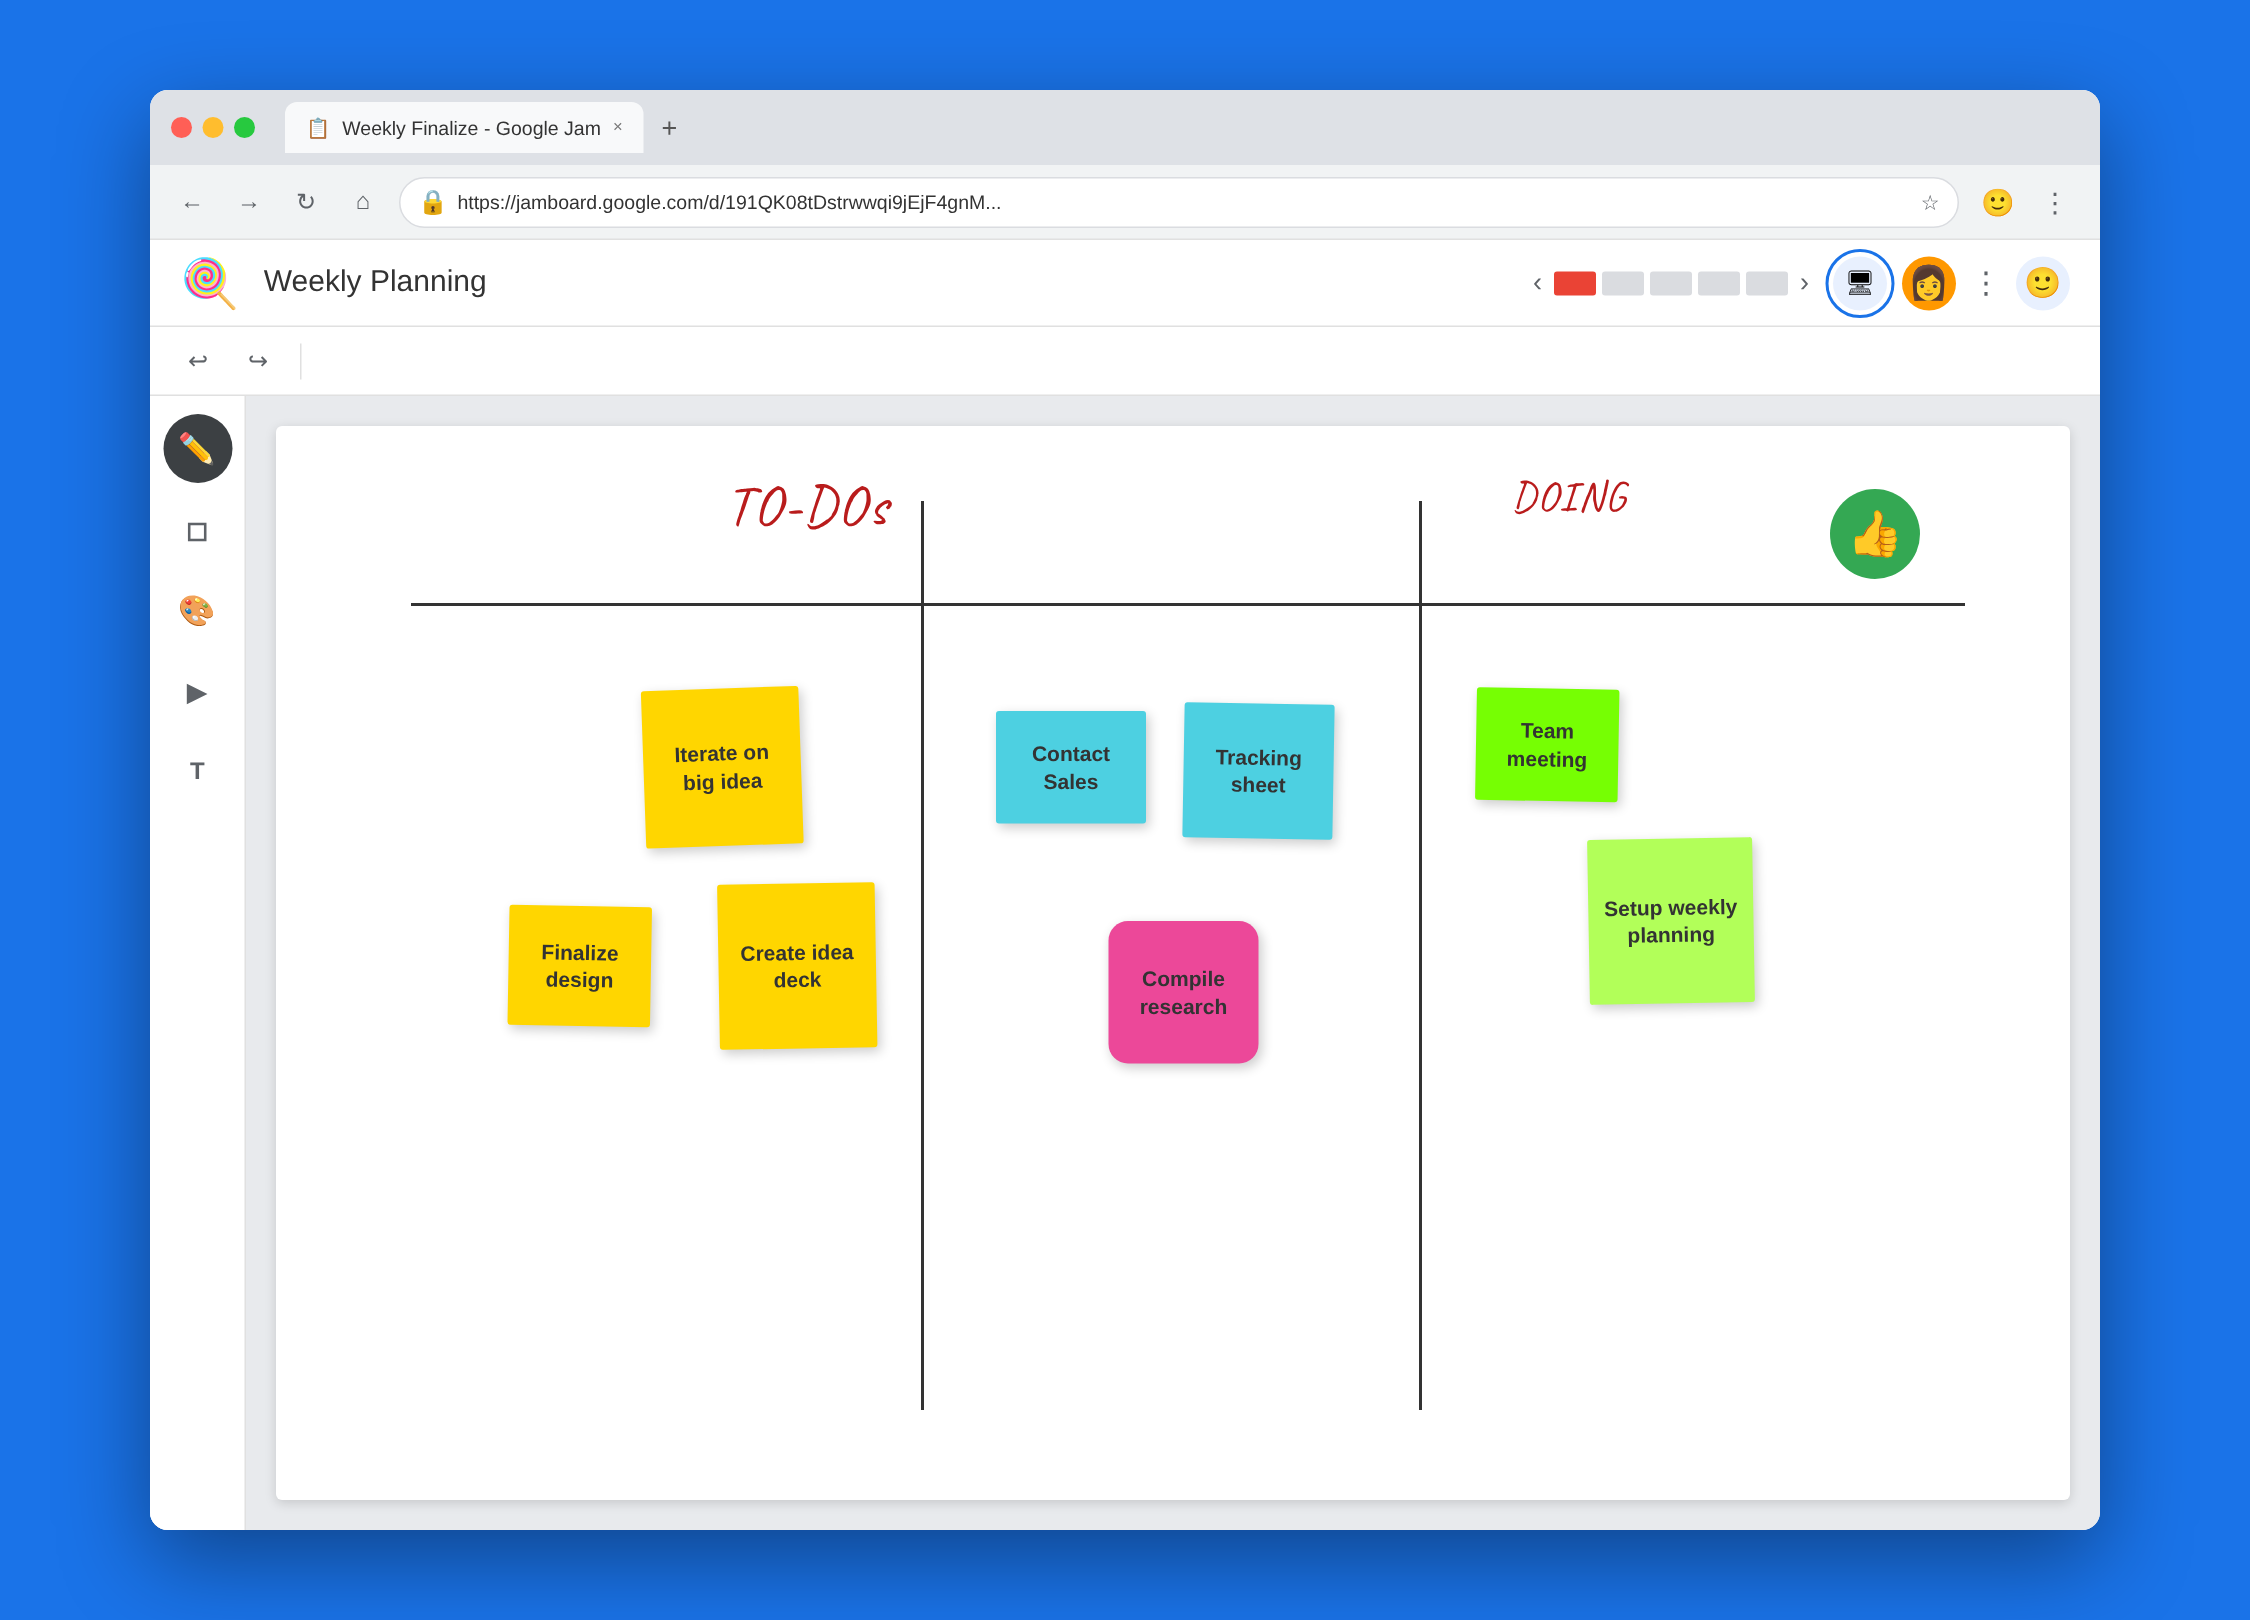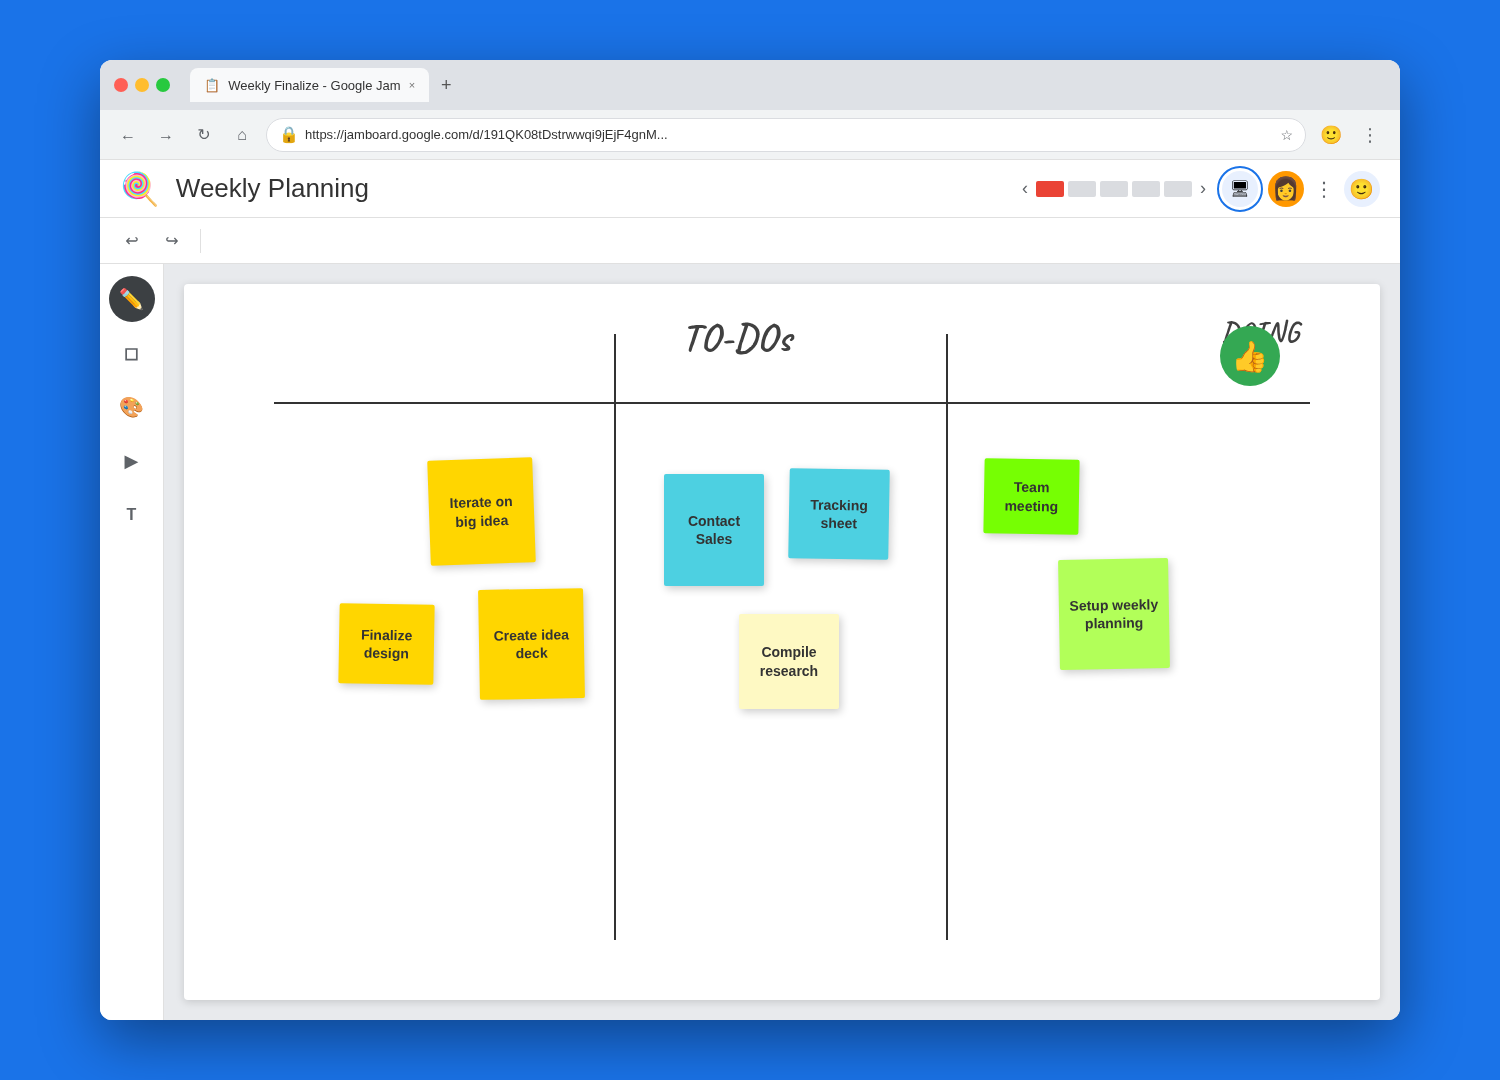--- a/index.html
+++ b/index.html
@@ -140,21 +140,21 @@
       background: #fff;
       height: 58px;
       display: flex;
       align-items: center;
       padding: 0 20px;
       border-bottom: 1px solid #e0e0e0;
       gap: 16px;
     }
 
     .app-title {
-      font-size: 26px;
+      font-size: 20px;
       color: #333;
       font-weight: 400;
       flex: 1;
     }
 
     .slide-nav {
       display: flex;
       align-items: center;
       gap: 8px;
     }
@@ -317,25 +317,25 @@
     .kanban-headers {
       display: flex;
       position: absolute;
       top: 30px;
       left: 100px;
       right: 80px;
     }
 
     .kanban-col-header {
       flex: 1;
-      text-align: right;
+      text-align: center;
       font-family: 'Caveat', 'Comic Sans MS', cursive;
       font-size: 36px;
-      color: #404040;
-      font-weight: 700;
+      color: #b91c1c;
+      font-weight: 400;
     }
 
     
     .h-line {
       position: absolute;
       top: 118px;
       left: 90px;
       right: 70px;
       height: 2px;
       background: #333;
@@ -418,21 +418,21 @@
       height: 110px;
       top: 305px;
       left: 295px;
       transform: rotate(-1deg);
       background: #FFD600;
     }
 
     
     .sticky-contact {
       width: 100px;
-      height: 112px;
+      height: 75px;
       top: 190px;
       left: 480px;
       transform: rotate(0deg);
       background: #4DD0E1;
     }
 
     .sticky-tracking {
       width: 100px;
       height: 90px;
       top: 185px;
@@ -440,21 +440,22 @@
       transform: rotate(1deg);
       background: #4DD0E1;
     }
 
     .sticky-compile {
       width: 100px;
       height: 95px;
       top: 330px;
       left: 555px;
       transform: rotate(0deg);
-      background: #fef9c3;
+      background: #ec4899;
+      border-radius: 13px;
     }
 
     
     .sticky-team {
       width: 95px;
       height: 75px;
       top: 175px;
       left: 800px;
       transform: rotate(1deg);
       background: #76FF03;

